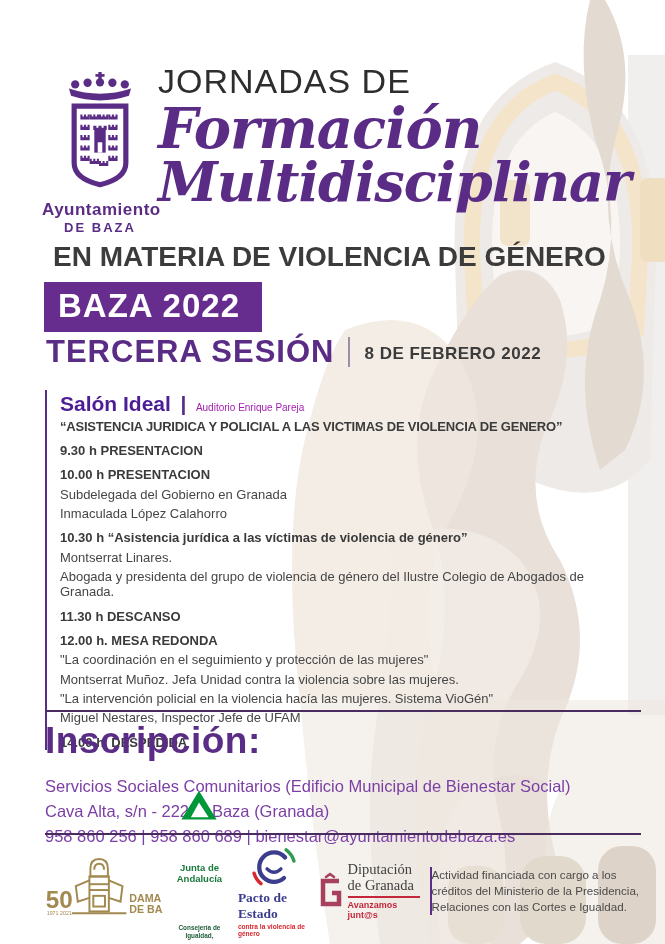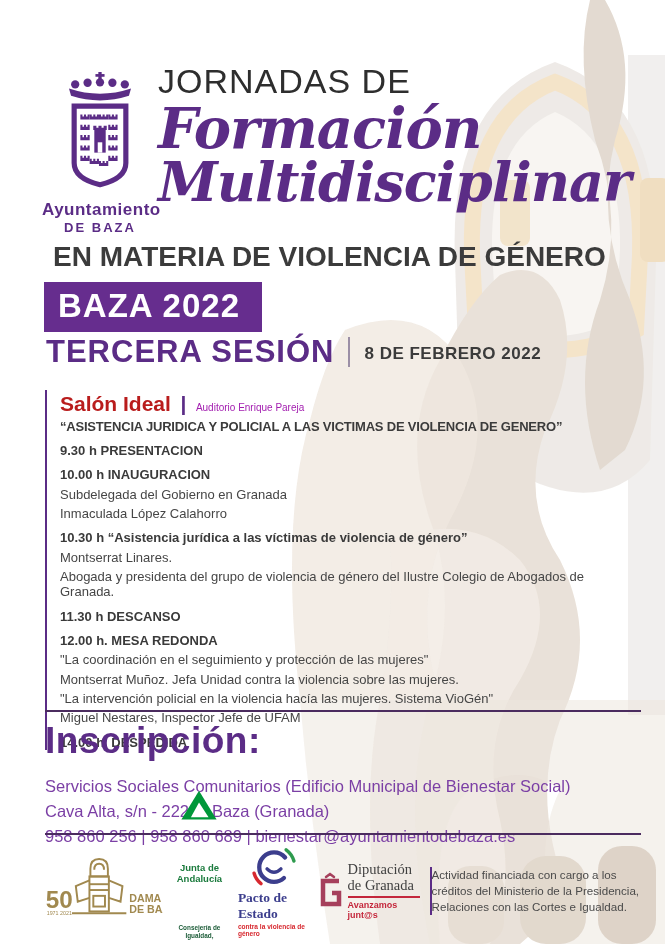--- a/index.html
+++ b/index.html
@@ -33,21 +33,21 @@
 
   .session { left:46px; top:334px; display:flex; align-items:center; }
   .session .name { font-size:31px; font-weight:bold; color:#5b2c86; letter-spacing:1px; }
   .session .vdiv { width:2px; height:30px; background:#9b8fa6; margin:0 14px; }
   .session .date { font-size:17px; font-weight:bold; color:#3b3b3b; letter-spacing:.5px; padding-top:4px; }
 
   
   .program { left:45px; top:390px; width:596px; border-left:2px solid #5b2c86;
              padding:2px 0 0 13px; }
   .venue-line { font-size:20px; }
-  .venue-name { color:#b91c1c; font-weight:bold; font-size:21px; }
+  .venue-name { color:#4c1d95; font-weight:bold; font-size:21px; }
   .venue-sep  { color:#5b2c86; font-weight:bold; font-size:21px; padding:0 4px; }
   .venue-place{ color:#a21caf; font-size:10px; }
   .topic { font-size:13px; font-weight:bold; color:#3b3b3b; margin-top:3px; letter-spacing:-0.2px; }
   .slot { font-size:13px; font-weight:bold; color:#3a3a3a; margin-top:9px; line-height:1.18; }
   .pline { font-size:13px; color:#464646; margin-top:4px; line-height:1.18; }
 
   .hdiv { left:45px; width:596px; height:2px; background:#4b2c5f; }
   .hdiv.d1 { top:710px; }
   .hdiv.d2 { top:833px; }
 
@@ -155,21 +155,21 @@
 
   <div class="layer program">
     <div class="venue-line">
       <span class="venue-name">Salón Ideal</span>
       <span class="venue-sep">|</span>
       <span class="venue-place">Auditorio Enrique Pareja</span>
     </div>
     <div class="topic">“ASISTENCIA JURIDICA Y POLICIAL A LAS VICTIMAS DE VIOLENCIA DE GENERO”</div>
 
     <div class="slot">9.30 h PRESENTACION</div>
-    <div class="slot">10.00 h INAUGURACION</div>
+    <div class="slot">10.00 h PRESENTACION</div>
     <div class="pline">Subdelegada del Gobierno en Granada</div>
     <div class="pline">Inmaculada López Calahorro</div>
     <div class="slot">10.30 h “Asistencia jurídica a las víctimas de violencia de género”</div>
     <div class="pline">Montserrat Linares.</div>
     <div class="pline">Abogada y presidenta del grupo de violencia de género del Ilustre Colegio de Abogados de Granada.</div>
     <div class="slot">11.30 h DESCANSO</div>
     <div class="slot">12.00 h. MESA REDONDA</div>
     <div class="pline">"La coordinación en el seguimiento y protección de las mujeres"</div>
     <div class="pline">Montserrat Muñoz. Jefa Unidad contra la violencia sobre las mujeres.</div>
     <div class="pline">"La intervención policial en la violencia hacía las mujeres. Sistema VioGén"</div>

